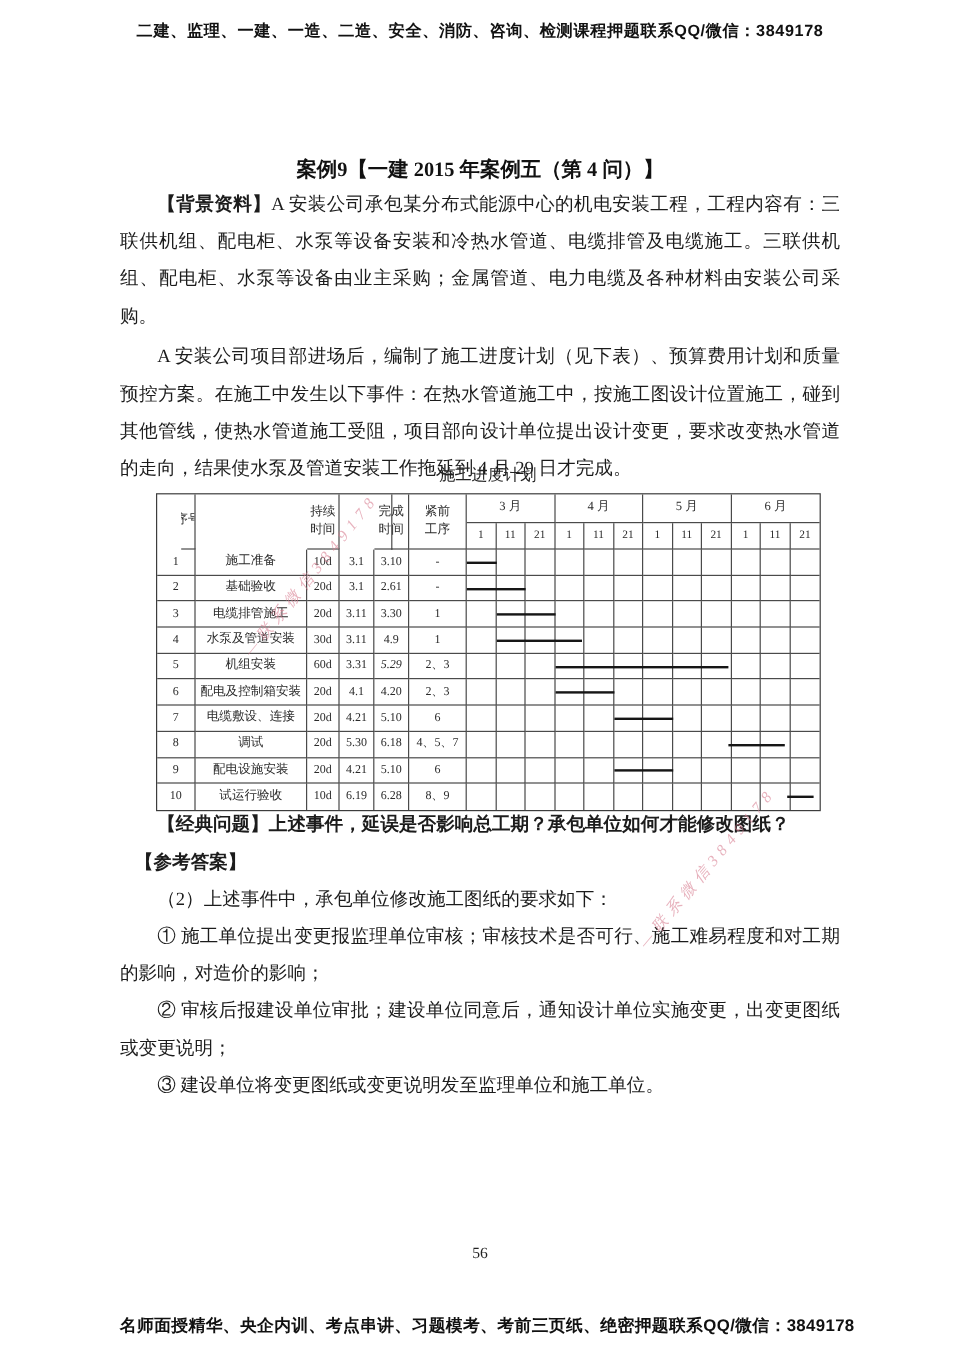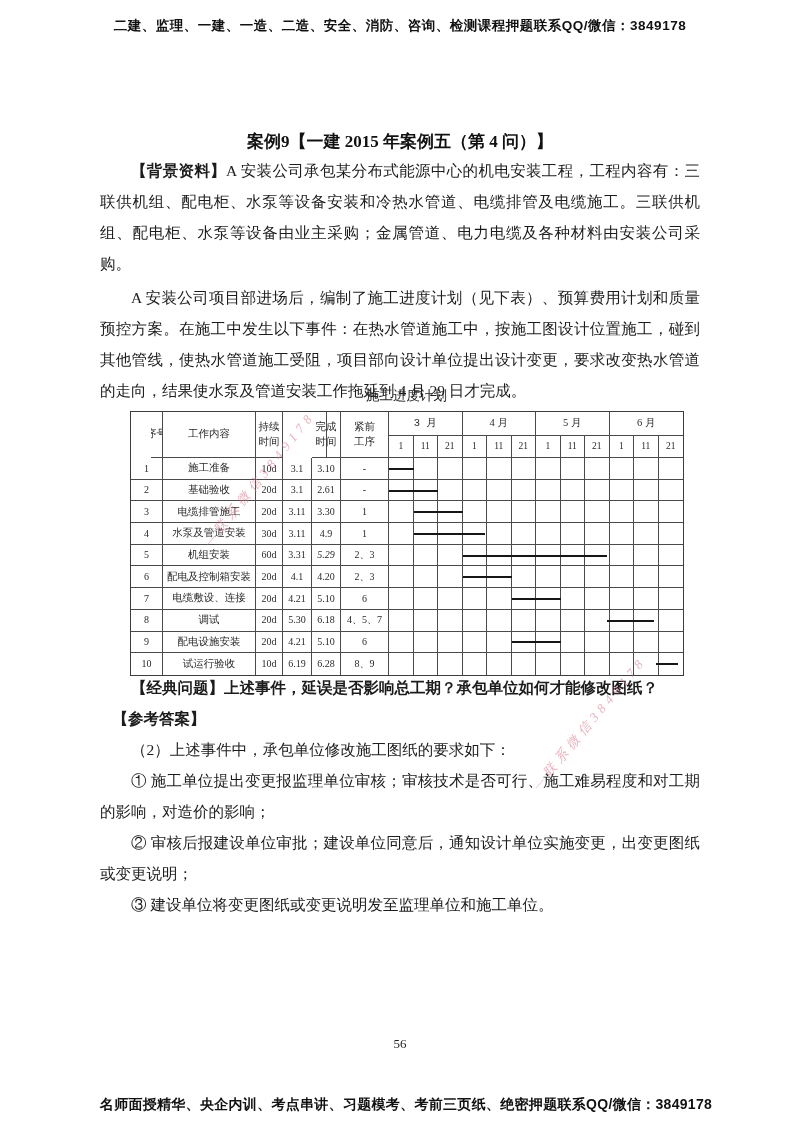--- a/index.html
+++ b/index.html
@@ -98,40 +98,37 @@
     <p><span class="b">【背景资料】</span><span>A 安装公司承包某分布式能源中心的机电安装工程，工程内容有：三联供机组、配电柜、水泵等设备安装和冷热水管道、电缆排管及电缆施工。三联供机组、配电柜、水泵等设备由业主采购；金属管道、电力电缆及各种材料由安装公司采购。</span></p>
     <p>A 安装公司项目部进场后，编制了施工进度计划（见下表）、预算费用计划和质量预控方案。在施工中发生以下事件：在热水管道施工中，按施工图设计位置施工，碰到其他管线，使热水管道施工受阻，项目部向设计单位提出设计变更，要求改变热水管道的走向，结果使水泵及管道安装工作拖延到 4 月 29 日才完成。</p>
   </div>
 
   <div class="sched">
     <div class="sched-title">施工进度计划</div>
     <div class="grid" id="schedule-grid">
         <div class="cell head" style="grid-area: 1 / 1 / span 2 / span 1; margin-left: 20px;">
           <span>序号</span>
         </div>
-        <div class="cell head" style="grid-area: 1 / 2 / span 2 / span 1;">
-          <span>工作内容</span>
-        </div>
         <div class="cell head" style="grid-area: 1 / 3 / span 2 / span 1;">
           <span>持续</span>
           <span>时间</span>
         </div>
         <div class="cell head" style="grid-area: 1 / 4 / span 2 / span 1; margin-left: 43px;">
           <span>开始</span>
           <span>时间</span>
         </div>
         <div class="cell head" style="grid-area: 1 / 5 / span 2 / span 1;">
           <span>完成</span>
           <span>时间</span>
         </div>
         <div class="cell head" style="grid-area: 1 / 6 / span 2 / span 1;">
           <span>紧前</span>
           <span>工序</span>
         </div>
-        <div class="cell head" style="grid-area: 1 / 7 / span 1 / span 3; font-family: Liberation Mono, monospace;">
+        <div class="cell head" style="grid-area: 1 / 7 / span 1 / span 3;">
           <span>3 月</span>
         </div>
         <div class="cell head" style="grid-area: 1 / 10 / span 1 / span 3;">
           <span>4 月</span>
         </div>
         <div class="cell head" style="grid-area: 1 / 13 / span 1 / span 3;">
           <span>5 月</span>
         </div>
         <div class="cell head last-col" style="grid-area: 1 / 16 / span 1 / span 3;">
           <span>6 月</span>

